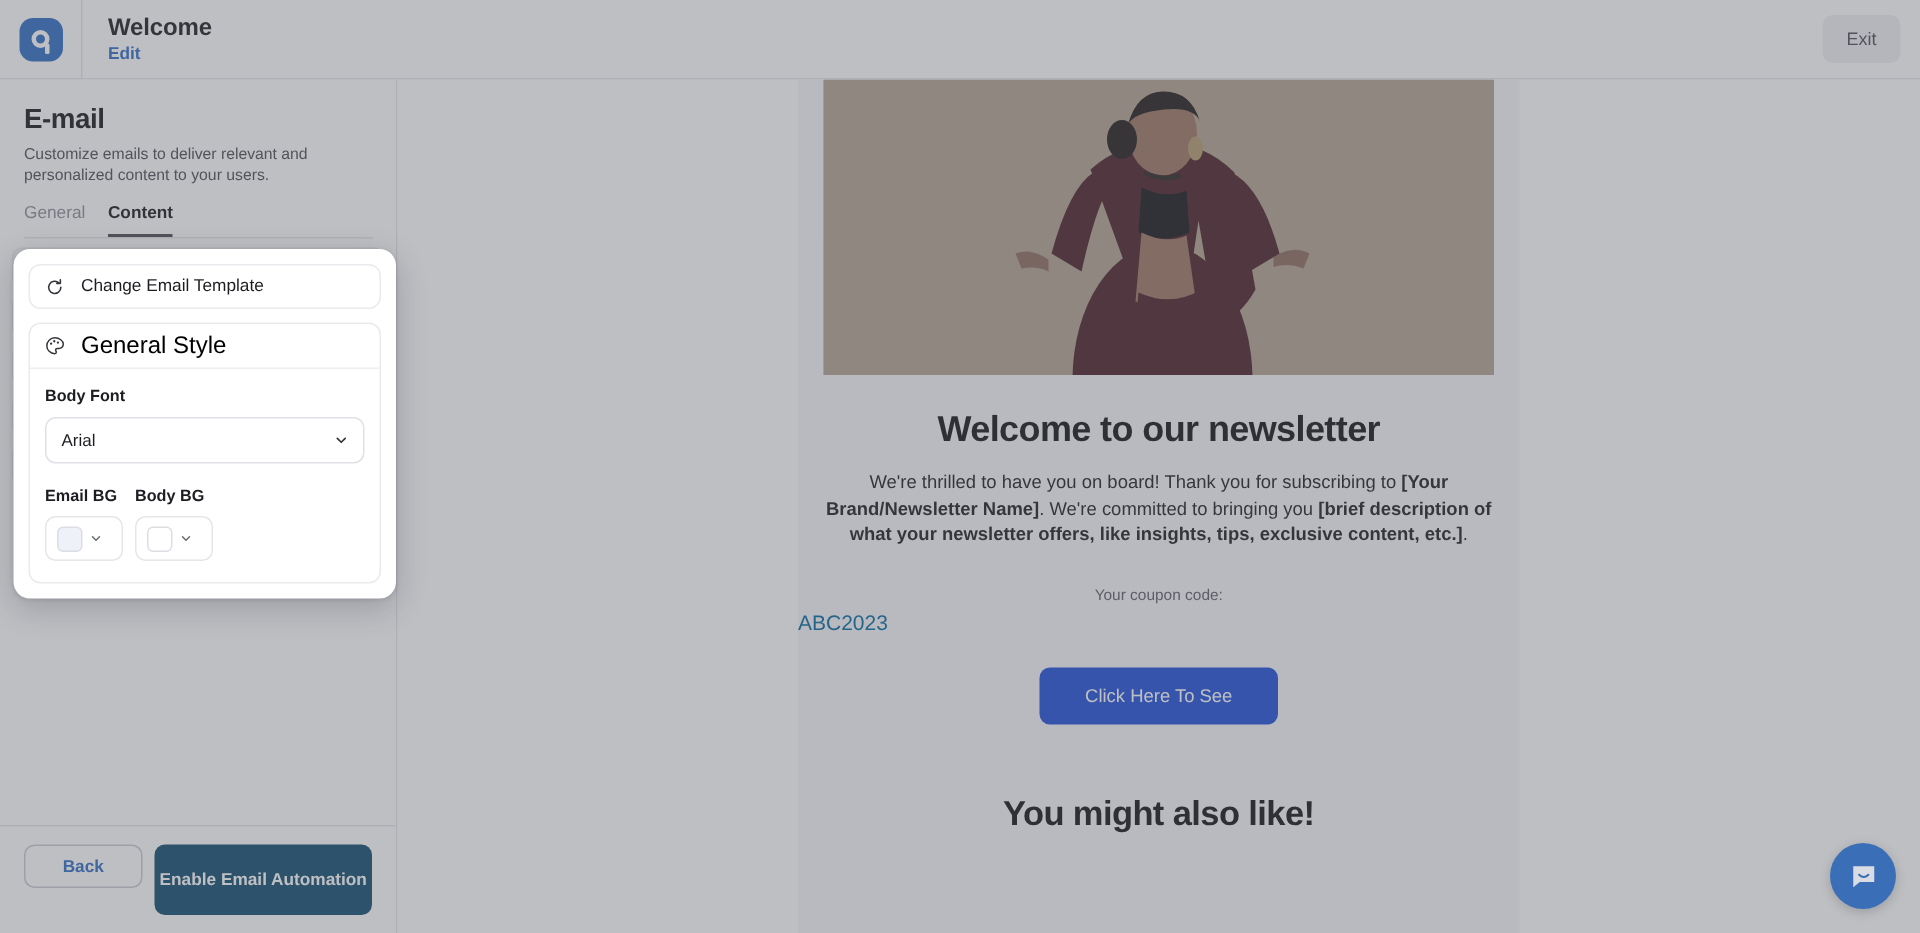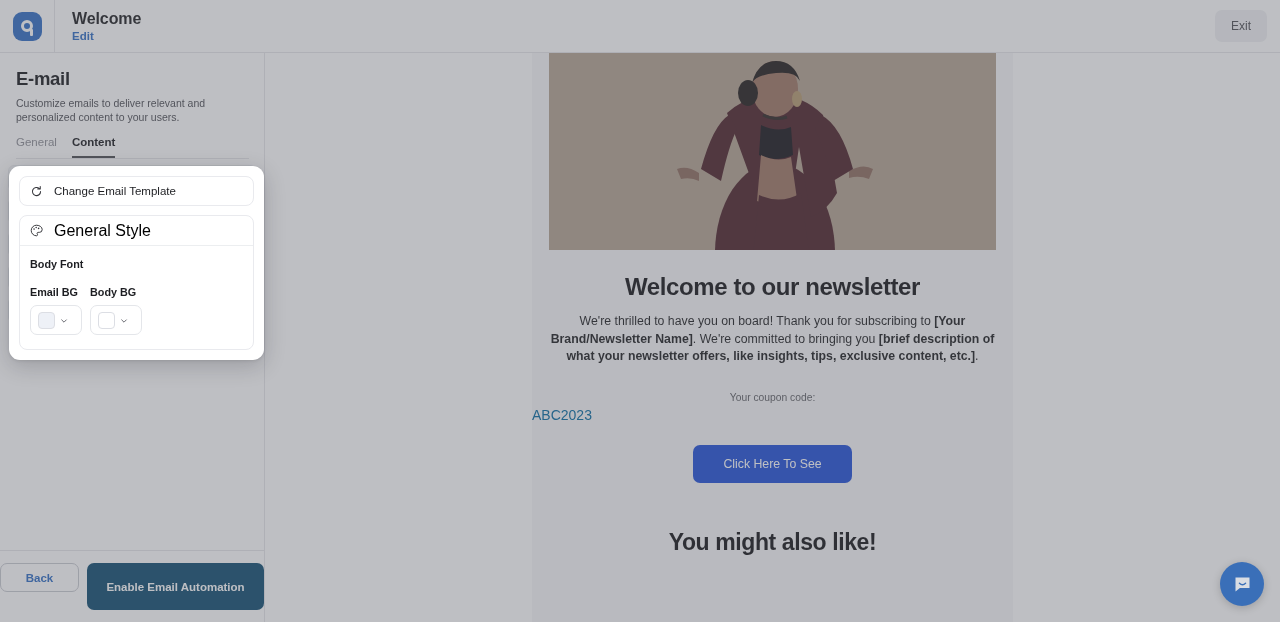--- a/index.html
+++ b/index.html
@@ -107,21 +107,21 @@
     white-space: nowrap; overflow: hidden; text-overflow: ellipsis;
   }
   .bi { width: 14px; height: 14px; flex: 0 0 14px; color: #5c5d63;
         display: flex; align-items: center; justify-content: center;
         font-size: 11px; font-weight: bold; }
 
   
   .lp-foot {
     position: absolute; bottom: 0; left: 0; width: 264px;
     border-top: 1px solid #e6e7ea;
-    padding: 12px 0; display: flex; gap: 8px;
+    padding: 12px 16px; display: flex; gap: 8px;
     background: #ffffff;
   }
   .btn-back {
     width: 79px; height: 29px; border-radius: 7px;
     background: #ffffff; border: 1px solid #c9cbd1;
     color: #2d6cc4; font-size: 11.5px; font-weight: bold;
     font-family: "Liberation Sans", sans-serif; cursor: pointer;
   }
   .btn-primary {
     flex: 1; height: 47px; border-radius: 7px;
@@ -374,20 +374,26 @@
           <path d="M8 1.5A6.5 6.5 0 0 0 8 14.5c.8 0 1.3-.6 1.3-1.3 0-.3-.1-.6-.3-.8-.2-.2-.3-.5-.3-.8 0-.7.6-1.3 1.3-1.3h1.5A3.5 3.5 0 0 0 15 6.8C15 3.9 11.9 1.5 8 1.5z" fill="none" stroke="#34353a" stroke-width="1.2"></path>
           <circle cx="5" cy="6.3" r="0.95" fill="#34353a"></circle>
           <circle cx="7.6" cy="4.3" r="0.95" fill="#34353a"></circle>
           <circle cx="10.6" cy="5.4" r="0.95" fill="#34353a"></circle>
         </svg>
         <span class="t">General Style</span>
       </div>
 
       <div class="pop-card-body">
         <div class="field-label">Body Font</div>
+        <div class="select-box">
+          <span class="v">Arial</span>
+          <svg class="chev" viewBox="0 0 12 12">
+            <path d="M2.5 4.3 6 7.8l3.5-3.5" fill="none" stroke="#34353a" stroke-width="1.5" stroke-linecap="round" stroke-linejoin="round"></path>
+          </svg>
+        </div>
 
         <div class="sw-grid" id="swatches">
             <div class="sw-col">
               <div class="sw-label">Email BG</div>
               <div class="sw-ctrl">
                 <span class="sw" style="background: rgb(238, 241, 247);"></span>
                 <span><svg width="8" height="8" viewBox="0 0 12 12">
                     <path d="M2.5 4.3 6 7.8l3.5-3.5" fill="none" stroke="#6c6d73" stroke-width="1.5" stroke-linecap="round" stroke-linejoin="round"></path>
                   </svg></span>
               </div>

